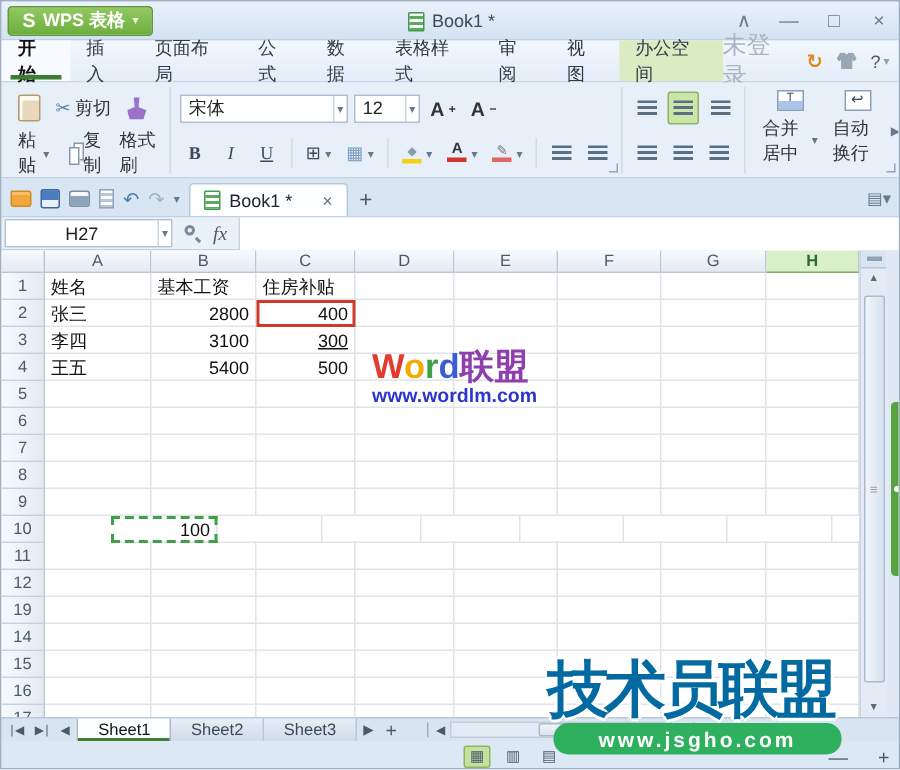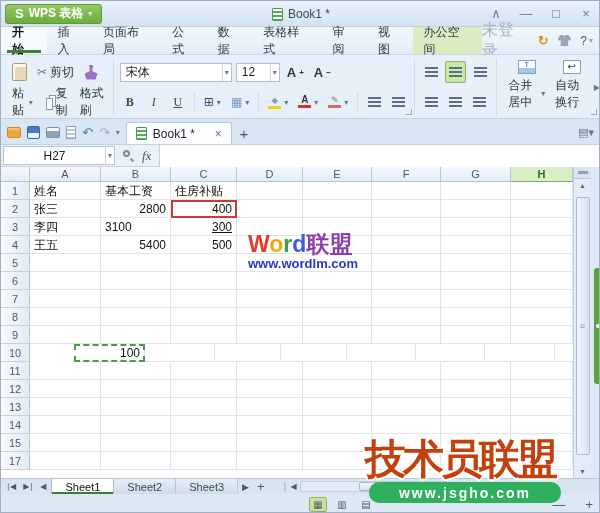--- a/index.html
+++ b/index.html
@@ -108,21 +108,21 @@
   .pane-handle{position:absolute;left:593px;top:101px;width:7px;height:116px;background:#57a33e;border-radius:3px 0 0 3px;display:flex;align-items:center;justify-content:center;}
   .pane-handle i{display:block;width:4px;height:4px;background:#fff;border-radius:50%;}
 
   
   .wm1{position:absolute;left:247px;top:66px;z-index:40;line-height:1;}
   .wm1 .big{font-size:23px;font-weight:bold;letter-spacing:0;}
   .wm1 .url{font-size:13px;font-weight:bold;color:#2b35cf;margin-top:1px;}
 
   
   .wm2{position:absolute;left:364px;top:438px;z-index:60;line-height:1;}
-  .wm2 .big{font-size:41px;font-weight:900;color:#c2410c;letter-spacing:-3px;text-shadow:-2px 0 #fff,2px 0 #fff,0 -2px #fff,0 2px #fff,-1px -1px #fff,1px 1px #fff,1px -1px #fff,-1px 1px #fff;}
+  .wm2 .big{font-size:41px;font-weight:900;color:#0369a1;letter-spacing:-3px;text-shadow:-2px 0 #fff,2px 0 #fff,0 -2px #fff,0 2px #fff,-1px -1px #fff,1px 1px #fff,1px -1px #fff,-1px 1px #fff;}
   .wm2 .badge{margin-top:2px;margin-left:4px;width:192px;height:21px;background:#2fb05f;border-radius:10px;color:#fff;font-size:14px;font-weight:bold;letter-spacing:2px;display:flex;align-items:center;justify-content:center;}
 
   
   .sheetbar{position:absolute;left:0;top:477px;width:600px;height:16px;background:#d8e4f0;border-top:1px solid #b9c8d8;display:flex;align-items:stretch;font-size:11px;}
   .snav{display:flex;align-items:center;color:#4a5a6a;font-size:8px;gap:1px;padding:0 2px;}
   .snav span{padding:0 3px;}
   .stab{padding:0 13px;display:flex;align-items:center;color:#3a4a5a;background:linear-gradient(#e7eef6,#cfdce9);border-right:1px solid #b9c8d8;position:relative;}
   .stab.active{background:#fdfeff;color:#111;border-right:1px solid #a9bccf;border-left:1px solid #a9bccf;}
   .stab.active::after{content:"";position:absolute;left:0;right:0;bottom:0;height:2px;background:#3f7d32;}
   .saction{display:flex;align-items:center;color:#4a5a6a;font-size:9px;padding:0 4px;}
@@ -388,21 +388,21 @@
           <span class="gcell gcol3 redbox" style="text-align: right;">400</span>
           <span class="gcell gcol4"></span>
           <span class="gcell gcol5"></span>
           <span class="gcell gcol6"></span>
           <span class="gcell gcol7"></span>
           <span class="gcell gcol8"></span>
         </div>
         <div class="grow">
           <span class="grhead gcol0">3</span>
           <span class="gcell gcol1" style="text-align: left;">李四</span>
-          <span class="gcell gcol2" style="text-align: left;">3100</span>
+          <span class="gcell gcol2" style="text-align: right;">3100</span>
           <span class="gcell gcol3" style="text-align: right; text-decoration: underline;">300</span>
           <span class="gcell gcol4"></span>
           <span class="gcell gcol5"></span>
           <span class="gcell gcol6"></span>
           <span class="gcell gcol7"></span>
           <span class="gcell gcol8"></span>
         </div>
         <div class="grow">
           <span class="grhead gcol0">4</span>
           <span class="gcell gcol1" style="text-align: left;">王五</span>
@@ -496,21 +496,21 @@
           <span class="gcell gcol1"></span>
           <span class="gcell gcol2"></span>
           <span class="gcell gcol3"></span>
           <span class="gcell gcol4"></span>
           <span class="gcell gcol5"></span>
           <span class="gcell gcol6"></span>
           <span class="gcell gcol7"></span>
           <span class="gcell gcol8"></span>
         </div>
         <div class="grow">
-          <span class="grhead gcol0">13</span>
+          <span class="grhead gcol0">19</span>
           <span class="gcell gcol1"></span>
           <span class="gcell gcol2"></span>
           <span class="gcell gcol3"></span>
           <span class="gcell gcol4"></span>
           <span class="gcell gcol5"></span>
           <span class="gcell gcol6"></span>
           <span class="gcell gcol7"></span>
           <span class="gcell gcol8"></span>
         </div>
         <div class="grow">
@@ -519,20 +519,31 @@
           <span class="gcell gcol2"></span>
           <span class="gcell gcol3"></span>
           <span class="gcell gcol4"></span>
           <span class="gcell gcol5"></span>
           <span class="gcell gcol6"></span>
           <span class="gcell gcol7"></span>
           <span class="gcell gcol8"></span>
         </div>
         <div class="grow">
           <span class="grhead gcol0">15</span>
+          <span class="gcell gcol1"></span>
+          <span class="gcell gcol2"></span>
+          <span class="gcell gcol3"></span>
+          <span class="gcell gcol4"></span>
+          <span class="gcell gcol5"></span>
+          <span class="gcell gcol6"></span>
+          <span class="gcell gcol7"></span>
+          <span class="gcell gcol8"></span>
+        </div>
+        <div class="grow">
+          <span class="grhead gcol0">16</span>
           <span class="gcell gcol1"></span>
           <span class="gcell gcol2"></span>
           <span class="gcell gcol3"></span>
           <span class="gcell gcol4"></span>
           <span class="gcell gcol5"></span>
           <span class="gcell gcol6"></span>
           <span class="gcell gcol7"></span>
           <span class="gcell gcol8"></span>
         </div>
         <div class="grow">

